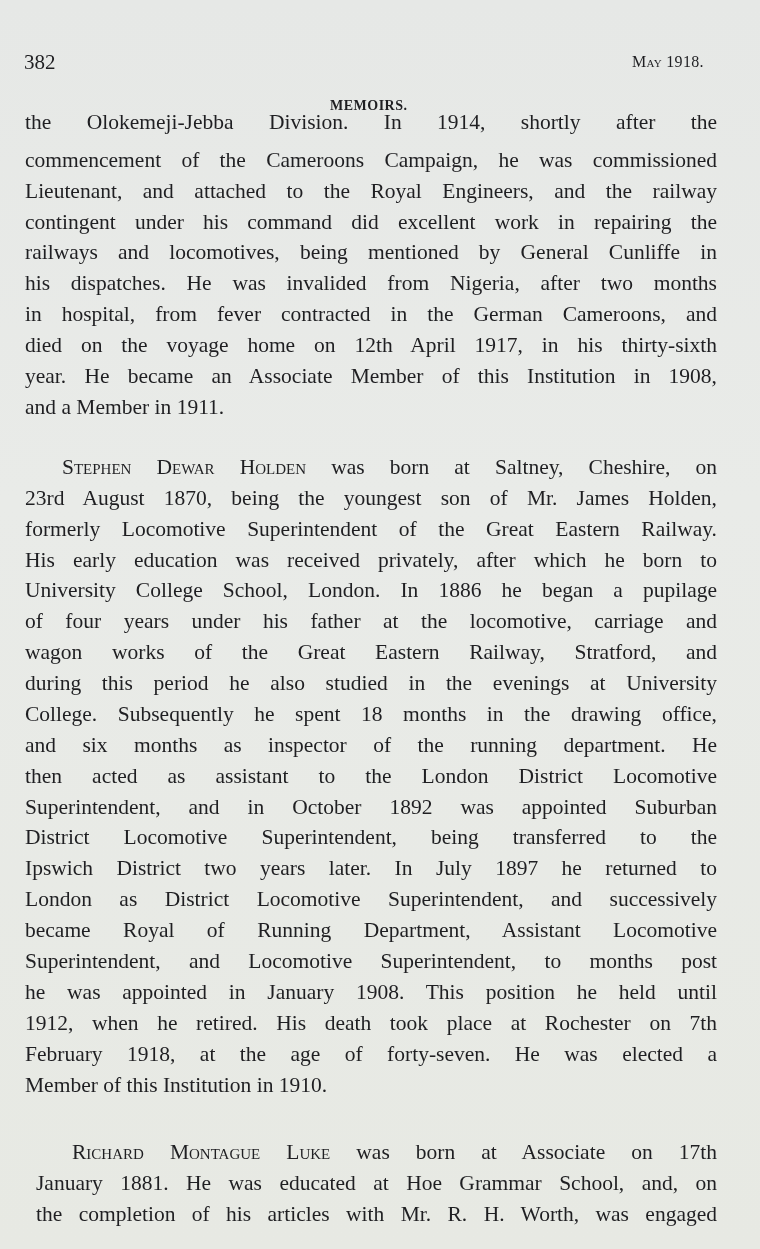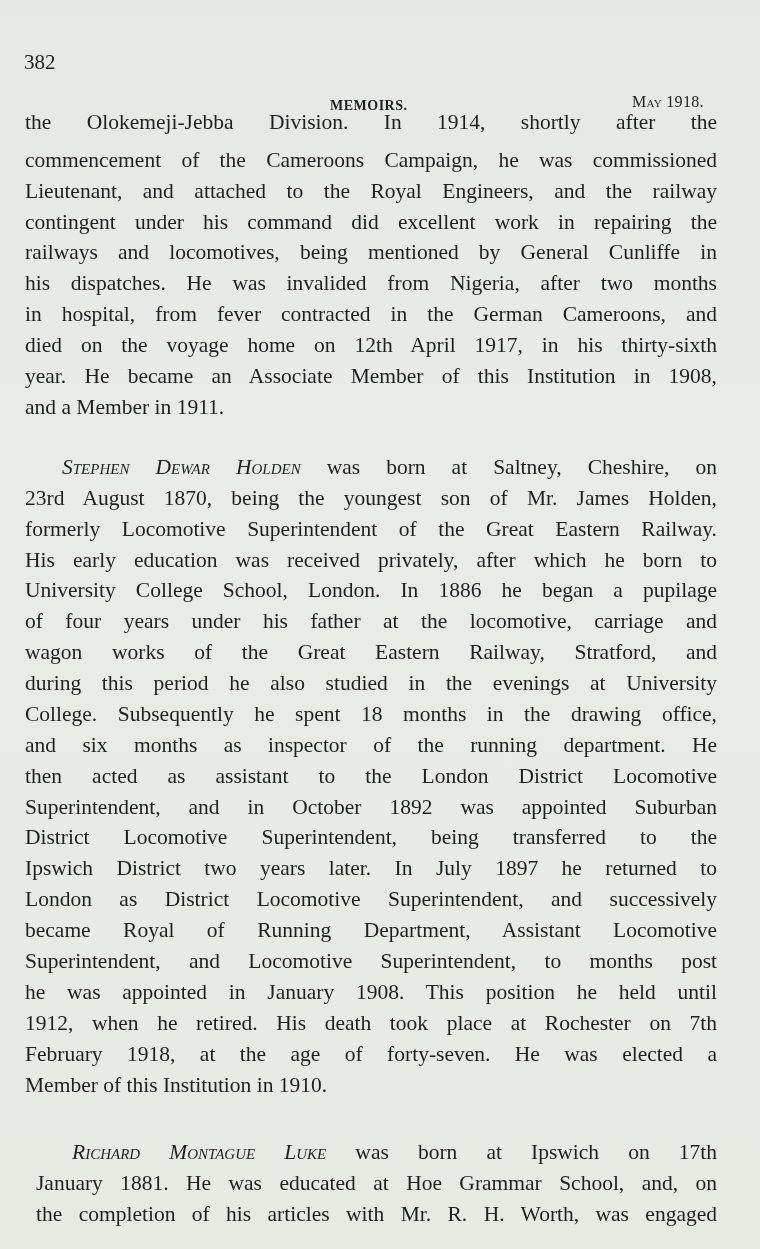--- a/index.html
+++ b/index.html
@@ -7,29 +7,29 @@
     width: 760px; height: 1249px; overflow: hidden;
     background: linear-gradient(180deg, #e6e8e6 0%, #e9ebe8 40%, #e7e9e3 100%);
     font-family: "Liberation Serif", "DejaVu Serif", serif;
     color: #1f1f22;
     position: relative;
   }
   .page { position: absolute; left: 0; top: 16px; width: 642px; height: 1249px; }
   .header { position: absolute; top: 34px; left: 0; width: 760px; height: 30px; }
   .page-number { position: absolute; left: 24px; top: 0; font-size: 21px; }
   .running-title { position: absolute; left: 330px; top: 4px; font-size: 14px; font-weight: bold; letter-spacing: 0.5px; margin-top: 44px; }
-  .running-date { position: absolute; left: 632px; top: 3px; font-size: 16px; font-variant: small-caps; letter-spacing: 0.3px; margin-top: 40px; }
+  .running-date { position: absolute; left: 632px; top: 3px; font-size: 16px; font-variant: small-caps; letter-spacing: 0.3px; }
   .line {
     position: absolute; left: 25px; width: 692px;
     font-size: 21.5px; line-height: 30px; height: 30px;
     white-space: nowrap;
     text-align: justify; text-align-last: justify;
   }
   .line.last { text-align-last: left; }
-  .sc { font-variant: small-caps; font-style: italic; }
+  .sc { font-variant: small-caps; }
 </style>
 </head>
 <body>
 
 <div class="page">
 
   <div class="header">
     <span class="page-number">382</span>
     <span class="running-title">MEMOIRS.</span>
     <span class="running-date">May 1918.</span>
@@ -66,18 +66,18 @@
     <div class="line" style="top:868px">London as District Locomotive Superintendent, and successively</div>
     <div class="line" style="top:899px">became Royal of Running Department, Assistant Locomotive</div>
     <div class="line" style="top:930px">Superintendent, and Locomotive Superintendent, to months post</div>
     <div class="line" style="top:961px">he was appointed in January 1908. This position he held until</div>
     <div class="line" style="top:992px">1912, when he retired. His death took place at Rochester on 7th</div>
     <div class="line" style="top:1023px">February 1918, at the age of forty-seven. He was elected a</div>
     <div class="line last" style="top:1054px">Member of this Institution in 1910.</div>
   </div>
 
   <div>
-    <div class="line" style="top:1121px; left:72px; width:645px;"><span class="sc">Richard Montague Luke</span><span> was born at Ipswich on 17th</span></div>
+    <div class="line" style="top:1121px; left:72px; width:645px;"><span class="sc">Richard Montague Luke</span><span> was born at Associate on 17th</span></div>
     <div class="line" style="top:1152px; left:36px; width:681px;">January 1881. He was educated at Hoe Grammar School, and, on</div>
     <div class="line" style="top:1183px; left:36px; width:681px;">the completion of his articles with Mr. R. H. Worth, was engaged</div>
   </div>
 
 </div>
 
 </body></html>

